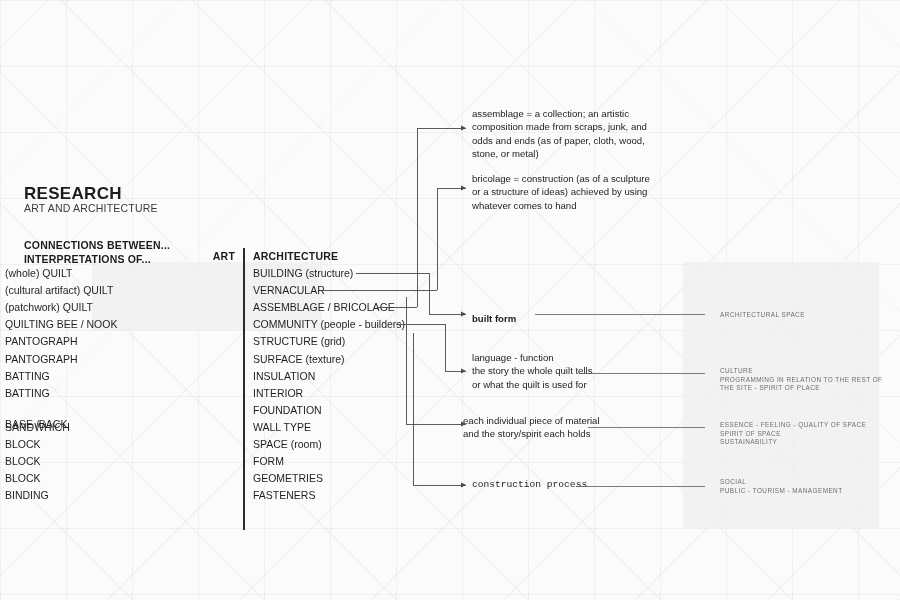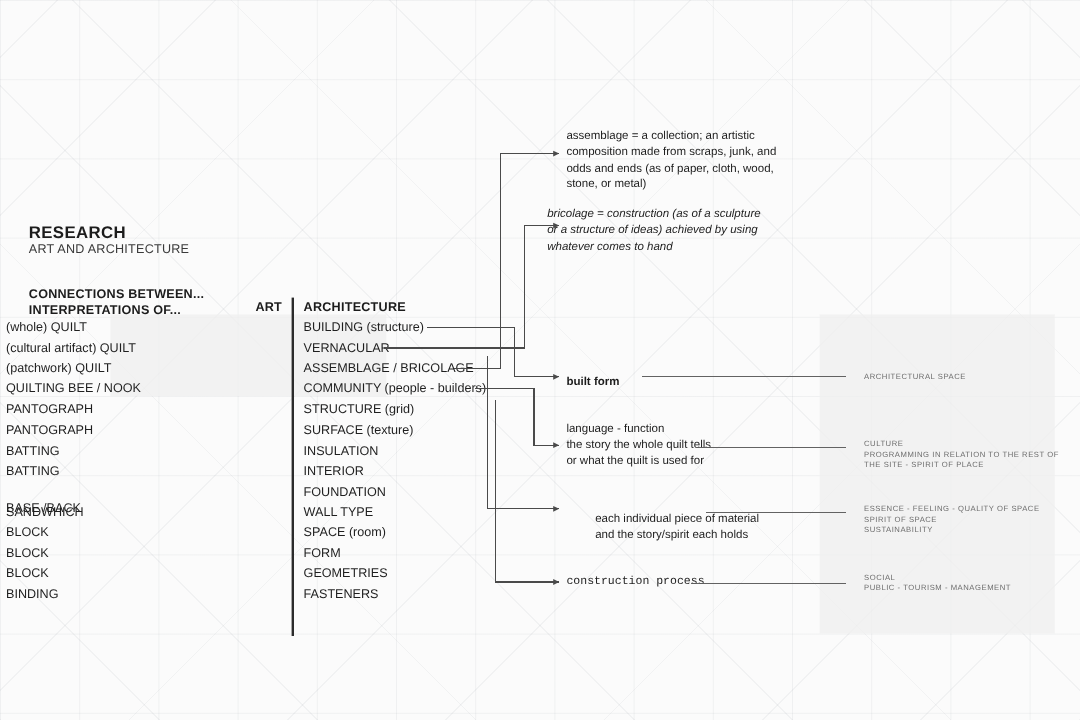--- a/index.html
+++ b/index.html
@@ -23,21 +23,21 @@
     background-position:0 0,0 0,0 0,0 0;
     pointer-events:none;
   }
   
   .panel{position:absolute;background:#efefef;opacity:.75;}
   #panel-left{left:92px;top:262px;width:230px;height:68px;}
   #panel-right{left:683px;top:262px;width:196px;height:266px;}
 
   
   #research-block{position:absolute;left:24px;top:186px;line-height:15px;}
-  #research-title{font-size:14px;font-weight:bold;letter-spacing:.3px;display:block;}
+  #research-title{font-size:17px;font-weight:bold;letter-spacing:.3px;display:block;}
   #research-sub{font-size:10.5px;font-weight:normal;letter-spacing:.2px;display:block;color:#3a3a3a;}
 
   #connections-block{position:absolute;left:24px;top:238px;line-height:14px;}
   #connections-l1,#connections-l2{font-size:10.5px;font-weight:bold;letter-spacing:.2px;display:block;}
   #col-divider{position:absolute;left:243px;top:248px;width:1.6px;height:282px;background:#2b2b2b;}
 
   .col-head{position:absolute;font-size:10.5px;font-weight:bold;letter-spacing:.2px;}
   #art-head{left:150px;top:250px;width:85px;text-align:right;}
   #arch-head{left:253px;top:250px;text-align:center;}
 
@@ -108,34 +108,34 @@
     <div class="row art" style="top: 487.3px;">BINDING</div>
     <div class="row arch" style="top: 487.3px; text-align: center;">FASTENERS</div>
   </div>
 
 <div class="note" id="note-assemblage" style="left:472px;top:107px;">
     <div>assemblage = a collection; an artistic</div>
     <div>composition made from scraps, junk, and</div>
     <div>odds and ends (as of paper, cloth, wood,</div>
     <div>stone, or metal)</div>
   </div>
-<div class="note" id="note-bricolage" style="left:456px;top:172px;font-style:italic;">
+<div class="note" id="note-bricolage" style="left:472px;top:172px;">
     <div>bricolage = construction (as of a sculpture</div>
     <div>or a structure of ideas) achieved by using</div>
     <div>whatever comes to hand</div>
   </div>
 <div class="note" id="note-built-form" style="left:472px;top:312px;font-weight:bold;">
     <div>built form</div>
   </div>
 <div class="note" id="note-language" style="left:472px;top:351px;">
     <div>language - function</div>
     <div>the story the whole quilt tells</div>
     <div>or what the quilt is used for</div>
   </div>
-<div class="note" id="note-piece" style="left:496px;top:414px;margin-top:12px;">
+<div class="note" id="note-piece" style="left:463px;top:414px;">
     <div>each individual piece of material</div>
     <div>and the story/spirit each holds</div>
   </div>
 <div class="note" id="note-process" style="left:472px;top:478px;font-family:Liberation Mono, monospace;">
     <div>construction process</div>
   </div>
 
 <div class="tag" id="tag-arch-space" style="left:720px;top:311px;">
     <div>ARCHITECTURAL SPACE</div>
   </div>

